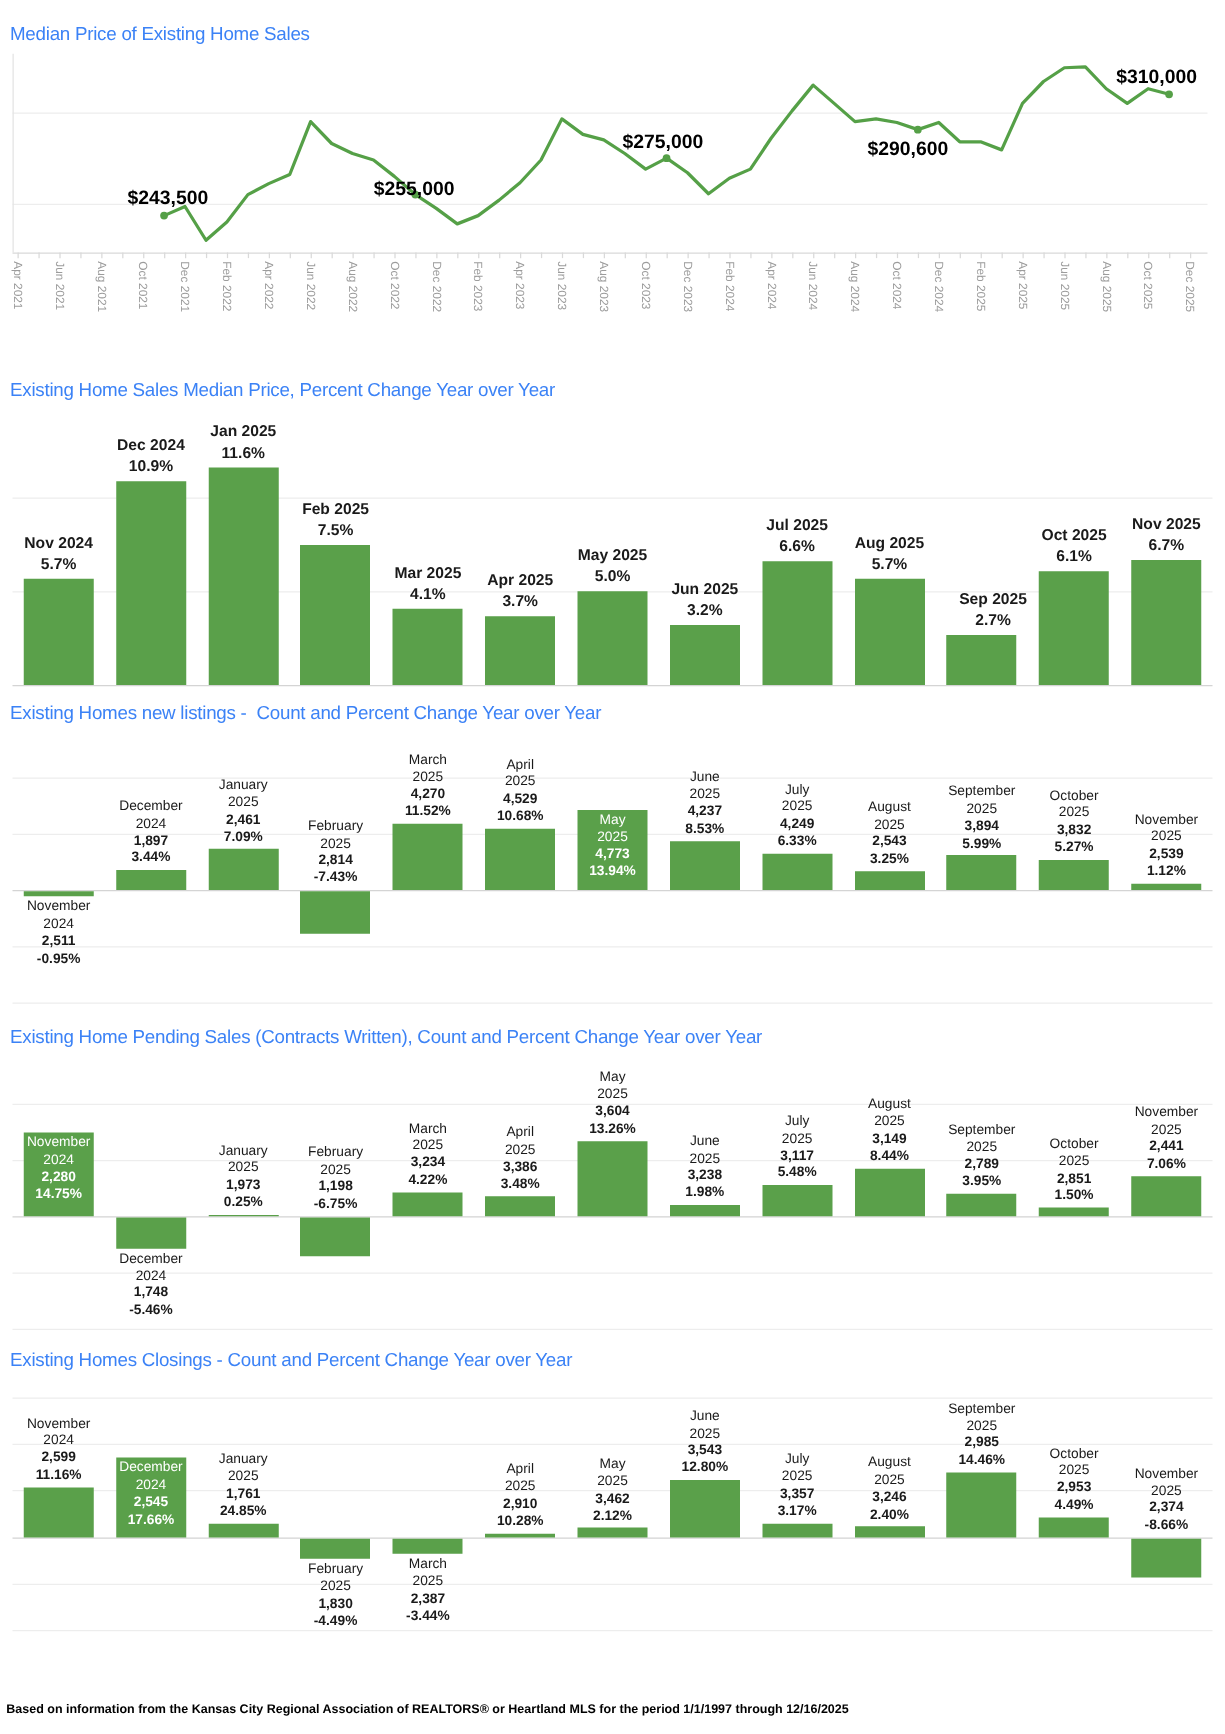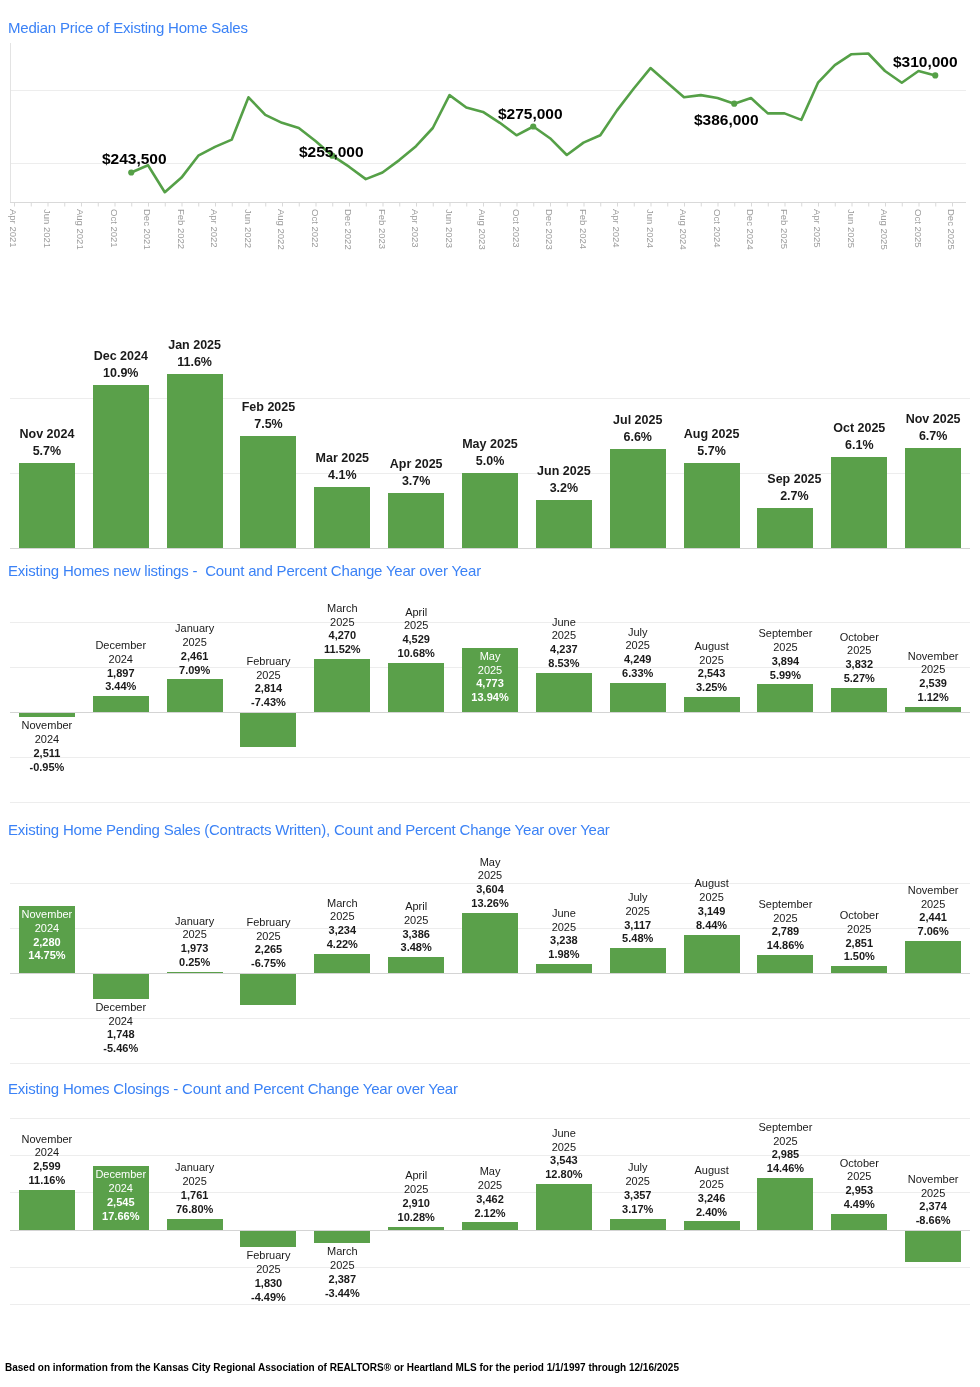--- a/index.html
+++ b/index.html
@@ -91,21 +91,21 @@
         <polyline points="131.3,172.5 148.0,165.2 164.8,192.2 181.5,177.6 198.3,155.7 215.0,146.9 231.8,139.6 248.5,97.3 265.3,114.8 282.0,122.8 298.8,128.0 315.5,141.1 332.3,155.7 349.0,166.7 365.8,179.1 382.5,172.5 399.3,160.1 416.0,146.2 432.8,128.0 449.5,95.1 466.3,107.5 483.0,111.9 499.8,122.8 516.5,135.3 533.3,126.5 550.0,138.2 566.8,155.0 583.5,142.6 600.3,135.3 617.0,110.4 633.8,88.5 650.5,68.1 667.3,82.7 684.0,97.3 700.8,95.1 717.5,98.0 734.3,103.7 751.0,98.0 767.8,113.4 784.5,113.4 801.3,119.9 818.0,82.7 834.8,65.2 851.5,54.2 868.3,53.5 885.0,71.0 901.8,82.7 918.5,71.0 935.3,75.4" fill="none" stroke="#55a047" stroke-width="2.6" stroke-linejoin="round"></polyline>
         <circle cx="131.25" cy="172.49" r="3.1" fill="#55a047"></circle>
         <circle cx="332.25" cy="155.7" r="3.1" fill="#55a047"></circle>
         <circle cx="533.25" cy="126.5" r="3.1" fill="#55a047"></circle>
         <circle cx="734.25" cy="103.72399999999999" r="3.1" fill="#55a047"></circle>
         <circle cx="935.25" cy="75.4" r="3.1" fill="#55a047"></circle>
       </svg>
       <div class="anno" style="left: 134.25px; top: 159.49px;">$243,500</div>
       <div class="anno" style="left: 331.25px; top: 151.7px;">$255,000</div>
       <div class="anno" style="left: 530.25px; top: 113.5px;">$275,000</div>
-      <div class="anno" style="left: 726.25px; top: 119.724px;">$386,000</div>
+      <div class="anno" style="left: 726.25px; top: 119.724px;">$290,600</div>
       <div class="anno" style="left: 925.25px; top: 62.4px;">$310,000</div>
       <div class="xlab" style="left: 8px; top: 209px;">Apr 2021</div>
       <div class="xlab" style="left: 41.5px; top: 209px;">Jun 2021</div>
       <div class="xlab" style="left: 75px; top: 209px;">Aug 2021</div>
       <div class="xlab" style="left: 108.5px; top: 209px;">Oct 2021</div>
       <div class="xlab" style="left: 142px; top: 209px;">Dec 2021</div>
       <div class="xlab" style="left: 175.5px; top: 209px;">Feb 2022</div>
       <div class="xlab" style="left: 209px; top: 209px;">Apr 2022</div>
       <div class="xlab" style="left: 242.5px; top: 209px;">Jun 2022</div>
       <div class="xlab" style="left: 276px; top: 209px;">Aug 2022</div>
@@ -124,20 +124,21 @@
       <div class="xlab" style="left: 711.5px; top: 209px;">Oct 2024</div>
       <div class="xlab" style="left: 745px; top: 209px;">Dec 2024</div>
       <div class="xlab" style="left: 778.5px; top: 209px;">Feb 2025</div>
       <div class="xlab" style="left: 812px; top: 209px;">Apr 2025</div>
       <div class="xlab" style="left: 845.5px; top: 209px;">Jun 2025</div>
       <div class="xlab" style="left: 879px; top: 209px;">Aug 2025</div>
       <div class="xlab" style="left: 912.5px; top: 209px;">Oct 2025</div>
       <div class="xlab" style="left: 946px; top: 209px;">Dec 2025</div>
     </div>
 
+  <div class="chart-title" style="top:304px">Existing Home Sales Median Price, Percent Change Year over Year</div>
   <div class="layer" id="bars-median-pct">
       <div class="gridline" style="top: 398px;"></div>
       <div class="gridline" style="top: 473px;"></div>
       <div class="zeroline" style="top: 548px;"></div>
       <div class="bar" style="left: 18.925px; top: 462.5px; width: 56px; height: 85.5px; background: rgb(90, 160, 74);"></div>
       <div class="bar-label lbl2" style="left: 1.925px; top: 425.5px; width: 90px;">
         <div class="ln">Nov 2024</div>
         <div class="ln">5.7%</div>
       </div>
       <div class="bar" style="left: 92.775px; top: 384.5px; width: 56px; height: 163.5px; background: rgb(90, 160, 74);"></div>
@@ -327,21 +328,21 @@
       <div class="bar-label lbl4" style="left: 149.625px; top: 914.6px; width: 90px;">
         <div class="ln">January</div>
         <div class="ln">2025</div>
         <div class="ln b">1,973</div>
         <div class="ln b">0.25%</div>
       </div>
       <div class="bar" style="left: 240.475px; top: 974px; width: 56px; height: 30.645px; background: rgb(90, 160, 74);"></div>
       <div class="bar-label lbl4" style="left: 223.475px; top: 915.8px; width: 90px;">
         <div class="ln">February</div>
         <div class="ln">2025</div>
-        <div class="ln b">2,265</div>
+        <div class="ln b">1,198</div>
         <div class="ln b">-6.75%</div>
       </div>
       <div class="bar" style="left: 314.325px; top: 953.841px; width: 56px; height: 19.1588px; background: rgb(90, 160, 74);"></div>
       <div class="bar-label lbl4" style="left: 297.325px; top: 896.641px; width: 90px;">
         <div class="ln">March</div>
         <div class="ln">2025</div>
         <div class="ln b">3,234</div>
         <div class="ln b">4.22%</div>
       </div>
       <div class="bar" style="left: 388.175px; top: 957.201px; width: 56px; height: 15.7992px; background: rgb(90, 160, 74);"></div>
@@ -377,21 +378,21 @@
         <div class="ln">August</div>
         <div class="ln">2025</div>
         <div class="ln b">3,149</div>
         <div class="ln b">8.44%</div>
       </div>
       <div class="bar" style="left: 757.425px; top: 955.067px; width: 56px; height: 17.933px; background: rgb(90, 160, 74);"></div>
       <div class="bar-label lbl4" style="left: 740.425px; top: 897.867px; width: 90px;">
         <div class="ln">September</div>
         <div class="ln">2025</div>
         <div class="ln b">2,789</div>
-        <div class="ln b">14.86%</div>
+        <div class="ln b">3.95%</div>
       </div>
       <div class="bar" style="left: 831.275px; top: 966.19px; width: 56px; height: 6.81px; background: rgb(90, 160, 74);"></div>
       <div class="bar-label lbl4" style="left: 814.275px; top: 908.99px; width: 90px;">
         <div class="ln">October</div>
         <div class="ln">2025</div>
         <div class="ln b">2,851</div>
         <div class="ln b">1.50%</div>
       </div>
       <div class="bar" style="left: 905.125px; top: 940.948px; width: 56px; height: 32.0524px; background: rgb(90, 160, 74);"></div>
       <div class="bar-label lbl4" style="left: 888.125px; top: 883.748px; width: 90px;">
@@ -422,21 +423,21 @@
         <div class="ln">December</div>
         <div class="ln">2024</div>
         <div class="ln b">2,545</div>
         <div class="ln b">17.66%</div>
       </div>
       <div class="bar" style="left: 166.625px; top: 1218.62px; width: 56px; height: 11.376px; background: rgb(90, 160, 74);"></div>
       <div class="bar-label lbl4" style="left: 149.625px; top: 1161.42px; width: 90px;">
         <div class="ln">January</div>
         <div class="ln">2025</div>
         <div class="ln b">1,761</div>
-        <div class="ln b">76.80%</div>
+        <div class="ln b">24.85%</div>
       </div>
       <div class="bar" style="left: 240.475px; top: 1231px; width: 56px; height: 16.164px; background: rgb(90, 160, 74);"></div>
       <div class="bar-label lbl4" style="left: 223.475px; top: 1249.16px; width: 90px;">
         <div class="ln">February</div>
         <div class="ln">2025</div>
         <div class="ln b">1,830</div>
         <div class="ln b">-4.49%</div>
       </div>
       <div class="bar" style="left: 314.325px; top: 1231px; width: 56px; height: 12.384px; background: rgb(90, 160, 74);"></div>
       <div class="bar-label lbl4" style="left: 297.325px; top: 1245.38px; width: 90px;">

